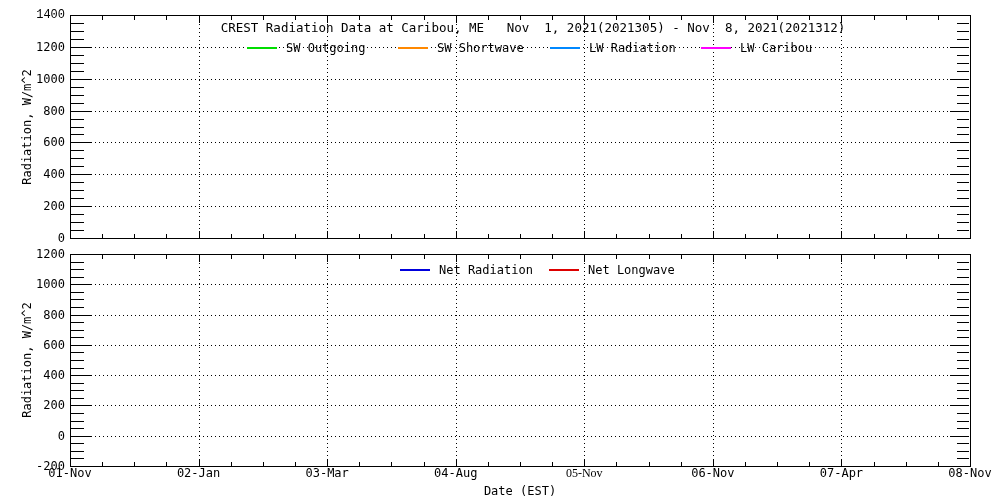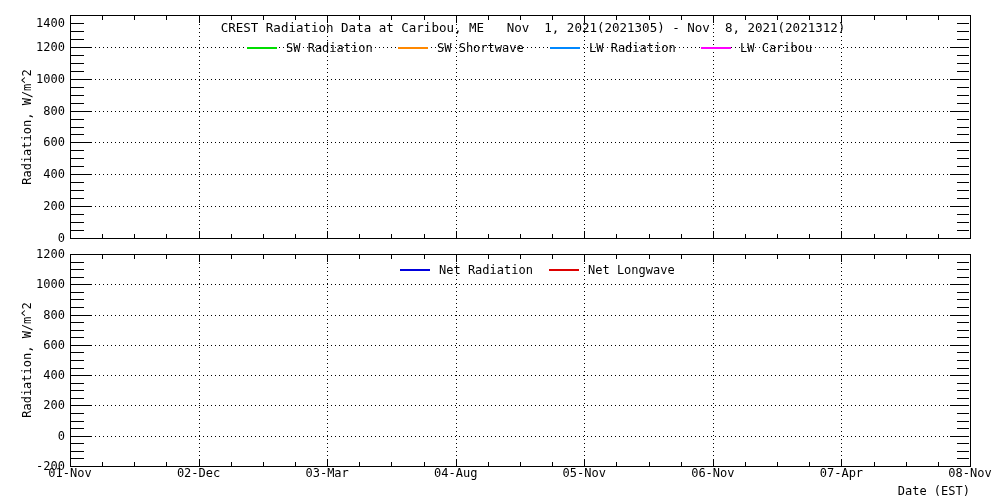--- a/index.html
+++ b/index.html
@@ -15,21 +15,21 @@
     background-image:repeating-linear-gradient(to bottom,#000 0 1px,transparent 1px 4px);}
   .tick{position:absolute;background:#000;}
   .ytick-label{position:absolute;left:0;width:65px;text-align:right;
     font-size:12px;line-height:13px;}
   .xtick-label{position:absolute;top:467px;width:70px;text-align:center;
     font-size:12px;line-height:13px;}
   .chart-title{position:absolute;left:70px;top:21px;width:900px;text-align:center;
     font-size:12.5px;line-height:14px;white-space:pre;text-indent:26px;}
   .y-axis-title{position:absolute;font-size:12px;white-space:nowrap;
     transform:translate(-50%,-50%) rotate(-90deg);}
-  .x-axis-title{position:absolute;left:70px;top:484px;width:900px;text-align:right;
+  .x-axis-title{position:absolute;left:70px;top:484px;width:900px;text-align:center;
     font-size:12px;line-height:14px;}
   .legend-item{position:absolute;display:flex;align-items:center;gap:9px;height:14px;}
   .legend-swatch{width:30px;height:2px;flex:0 0 30px;}
   .legend-label{font-size:12px;line-height:14px;white-space:pre;}
 </style>
 </head>
 <body>
 
 <div class="chart-title">CREST Radiation Data at Caribou, ME   Nov  1, 2021(2021305) - Nov  8, 2021(2021312)</div>
 
@@ -59,21 +59,21 @@
 <div class="tick" style="left: 71px; width: 20px; height: 1px; top: 110.571px;"></div>
 <div class="tick" style="left: 950px; width: 19px; height: 1px; top: 110.571px;"></div>
 <div class="ytick-label" style="top: 72.7143px;">1000</div>
 <div class="hgrid" style="left: 71px; width: 898px; top: 78.7143px;"></div>
 <div class="tick" style="left: 71px; width: 20px; height: 1px; top: 78.7143px;"></div>
 <div class="tick" style="left: 950px; width: 19px; height: 1px; top: 78.7143px;"></div>
 <div class="ytick-label" style="top: 40.8571px;">1200</div>
 <div class="hgrid" style="left: 71px; width: 898px; top: 46.8571px;"></div>
 <div class="tick" style="left: 71px; width: 20px; height: 1px; top: 46.8571px;"></div>
 <div class="tick" style="left: 950px; width: 19px; height: 1px; top: 46.8571px;"></div>
-<div class="ytick-label" style="top: 17px;">1400</div>
+<div class="ytick-label" style="top: 9px; font-family: Liberation Mono, monospace;">1400</div>
 <div class="tick" style="left: 71px; width: 13px; height: 1px; top: 230.036px;"></div>
 <div class="tick" style="left: 957px; width: 12px; height: 1px; top: 230.036px;"></div>
 <div class="tick" style="left: 71px; width: 13px; height: 1px; top: 222.071px;"></div>
 <div class="tick" style="left: 957px; width: 12px; height: 1px; top: 222.071px;"></div>
 <div class="tick" style="left: 71px; width: 13px; height: 1px; top: 214.107px;"></div>
 <div class="tick" style="left: 957px; width: 12px; height: 1px; top: 214.107px;"></div>
 <div class="tick" style="left: 71px; width: 13px; height: 1px; top: 198.179px;"></div>
 <div class="tick" style="left: 957px; width: 12px; height: 1px; top: 198.179px;"></div>
 <div class="tick" style="left: 71px; width: 13px; height: 1px; top: 190.214px;"></div>
 <div class="tick" style="left: 957px; width: 12px; height: 1px; top: 190.214px;"></div>
@@ -164,21 +164,21 @@
 <div class="tick" style="left: 809.286px; width: 1px; height: 4px; top: 16px;"></div>
 <div class="tick" style="left: 809.286px; width: 1px; height: 4px; top: 234px;"></div>
 <div class="tick" style="left: 873.571px; width: 1px; height: 4px; top: 16px;"></div>
 <div class="tick" style="left: 873.571px; width: 1px; height: 4px; top: 234px;"></div>
 <div class="tick" style="left: 905.714px; width: 1px; height: 4px; top: 16px;"></div>
 <div class="tick" style="left: 905.714px; width: 1px; height: 4px; top: 234px;"></div>
 <div class="tick" style="left: 937.857px; width: 1px; height: 4px; top: 16px;"></div>
 <div class="tick" style="left: 937.857px; width: 1px; height: 4px; top: 234px;"></div>
 <div class="legend-item" style="left: 247px; top: 41px;">
     <div class="legend-swatch" style="background: rgb(0, 221, 0);"></div>
-    <div class="legend-label">SW Radiation</div>
+    <div class="legend-label">SW Outgoing</div>
   </div>
 <div class="legend-item" style="left: 398px; top: 41px;">
     <div class="legend-swatch" style="background: rgb(255, 136, 0);"></div>
     <div class="legend-label">SW Shortwave</div>
   </div>
 <div class="legend-item" style="left: 550px; top: 41px;">
     <div class="legend-swatch" style="background: rgb(0, 136, 255);"></div>
     <div class="legend-label">LW Radiation</div>
   </div>
 <div class="legend-item" style="left: 701px; top: 41px;">
@@ -315,19 +315,19 @@
 <div class="tick" style="left: 937.857px; width: 1px; height: 4px; top: 462px;"></div>
 <div class="legend-item" style="left: 400px; top: 263px;">
     <div class="legend-swatch" style="background: rgb(0, 0, 221);"></div>
     <div class="legend-label">Net Radiation</div>
   </div>
 <div class="legend-item" style="left: 549px; top: 263px;">
     <div class="legend-swatch" style="background: rgb(221, 0, 0);"></div>
     <div class="legend-label">Net Longwave</div>
   </div>
 <div class="xtick-label" style="left: 35px;">01-Nov</div>
-<div class="xtick-label" style="left: 163.571px;">02-Dec</div>
+<div class="xtick-label" style="left: 163.571px;">02-Jan</div>
 <div class="xtick-label" style="left: 292.143px;">03-Mar</div>
 <div class="xtick-label" style="left: 420.714px;">04-Aug</div>
-<div class="xtick-label" style="left: 549.286px;">05-Nov</div>
+<div class="xtick-label" style="left: 549.286px; font-family: Liberation Serif, serif;">05-Nov</div>
 <div class="xtick-label" style="left: 677.857px;">06-Nov</div>
 <div class="xtick-label" style="left: 806.429px;">07-Apr</div>
 <div class="xtick-label" style="left: 935px;">08-Nov</div>
 
 </body></html>

